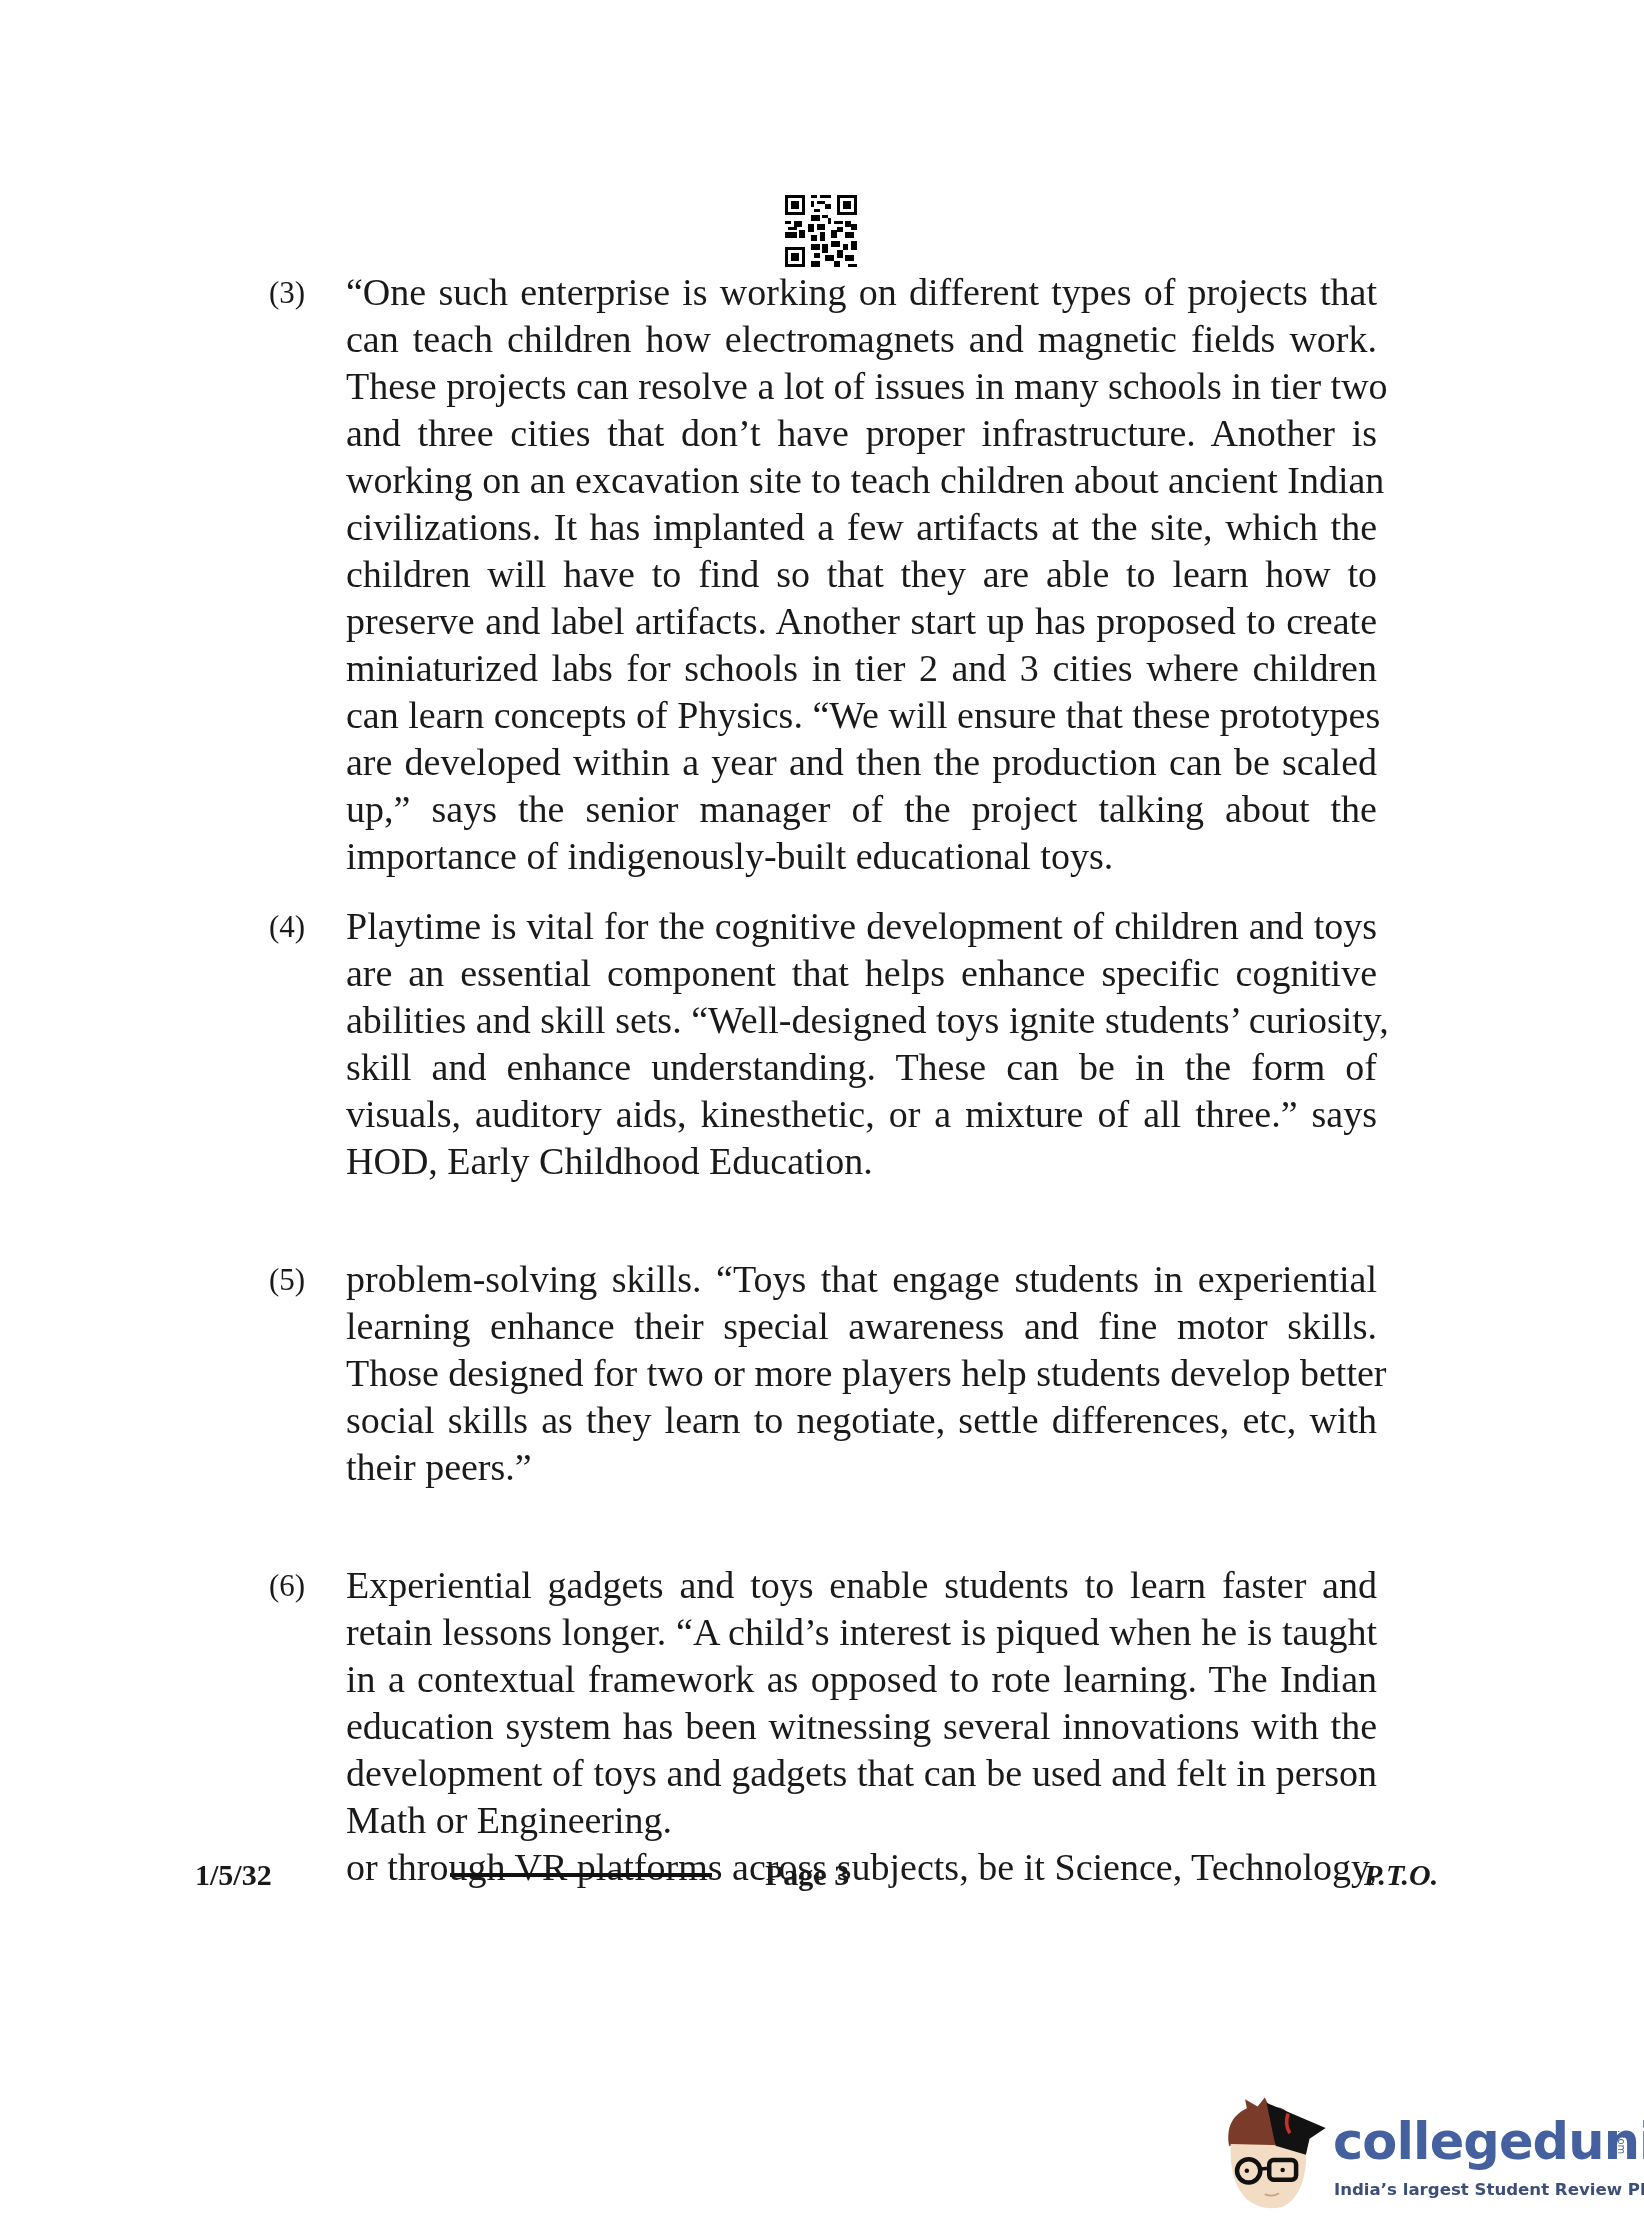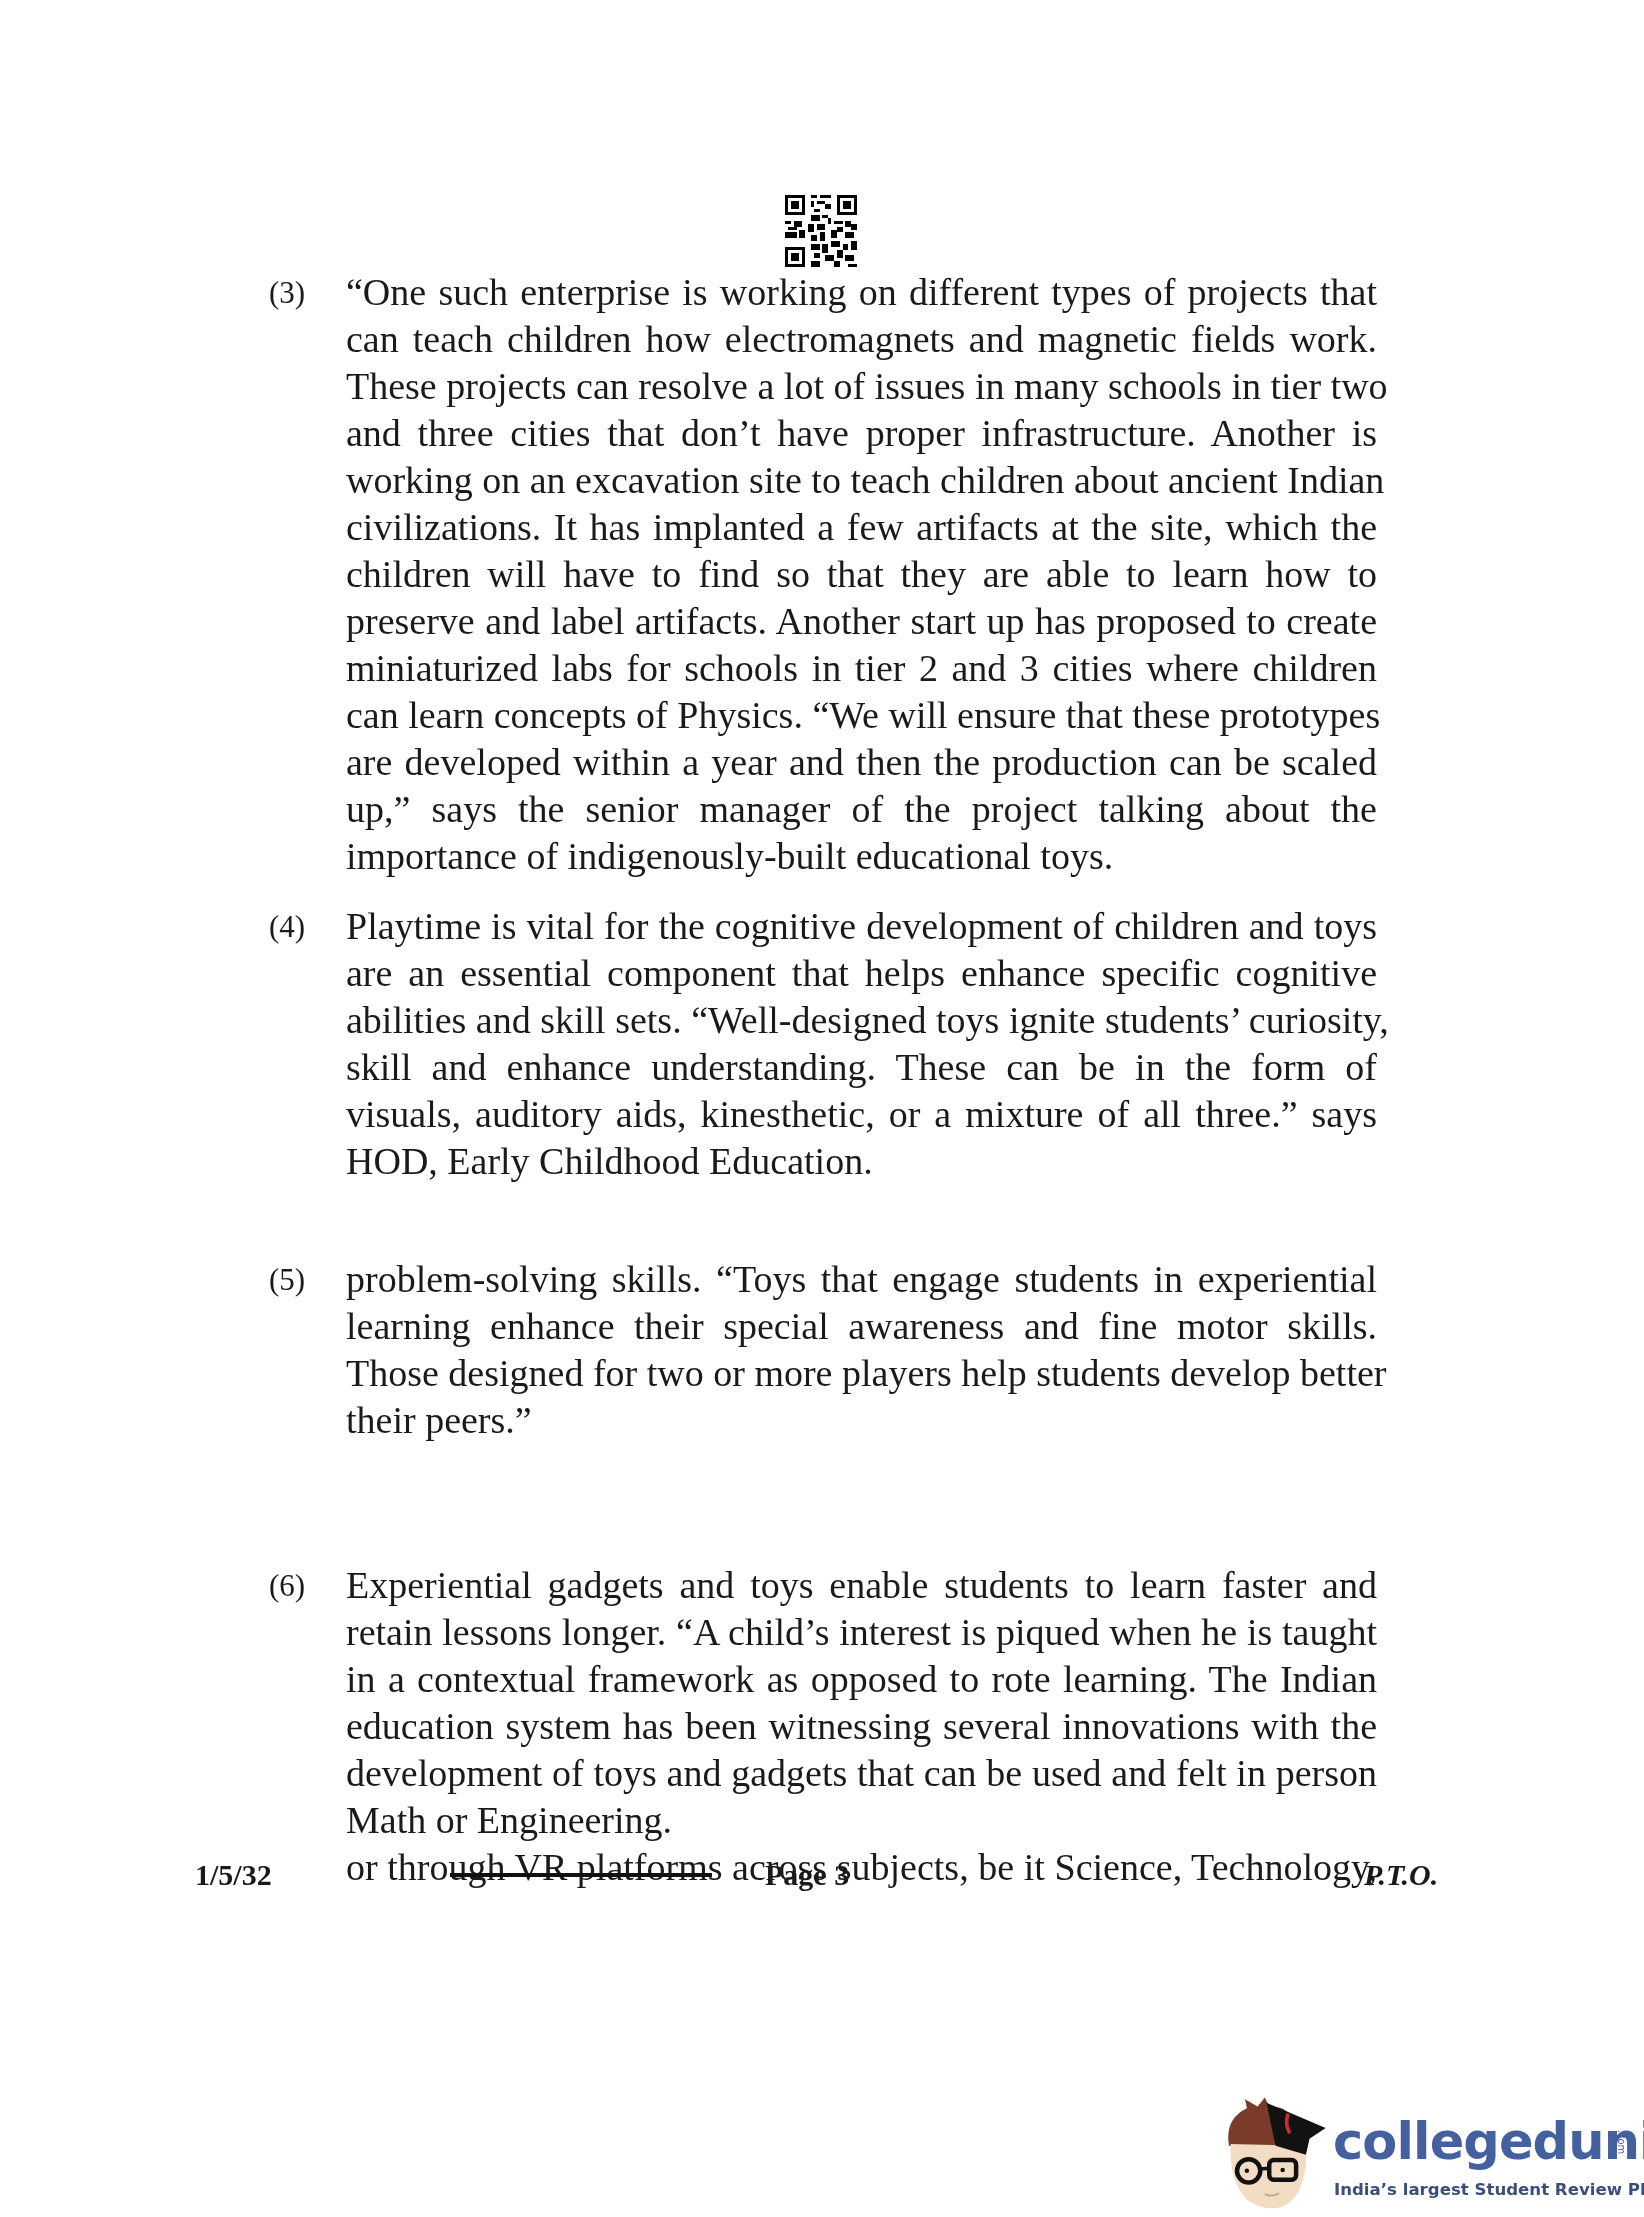--- a/index.html
+++ b/index.html
@@ -105,20 +105,21 @@
     <div class="line last">HOD, Early Childhood Education.</div>
   </div>
 </div>
 
 <div class="para" style="top:1256px;">
   <span class="num">(5)</span>
   <div class="lines">
     <div class="line">problem-solving skills. “Toys that engage students in experiential</div>
     <div class="line">learning enhance their special awareness and fine motor skills.</div>
     <div class="line">Those designed for two or more players help students develop better</div>
+    <div class="line">social skills as they learn to negotiate, settle differences, etc, with</div>
     <div class="line last">their peers.”</div>
   </div>
 </div>
 
 <div class="para" style="top:1562px;">
   <span class="num">(6)</span>
   <div class="lines">
     <div class="line">Experiential gadgets and toys enable students to learn faster and</div>
     <div class="line">retain lessons longer. “A child’s interest is piqued when he is taught</div>
     <div class="line">in a contextual framework as opposed to rote learning. The Indian</div>

